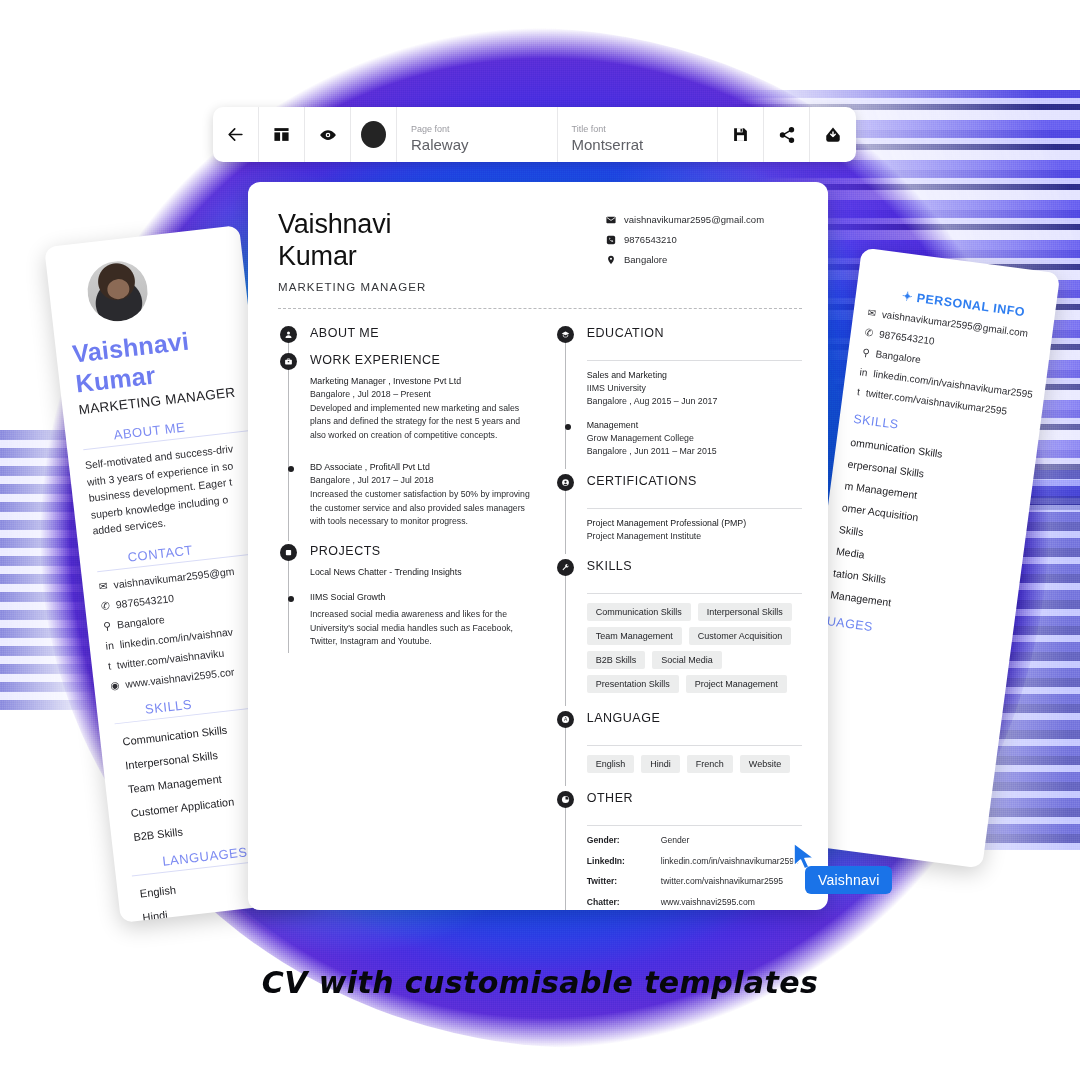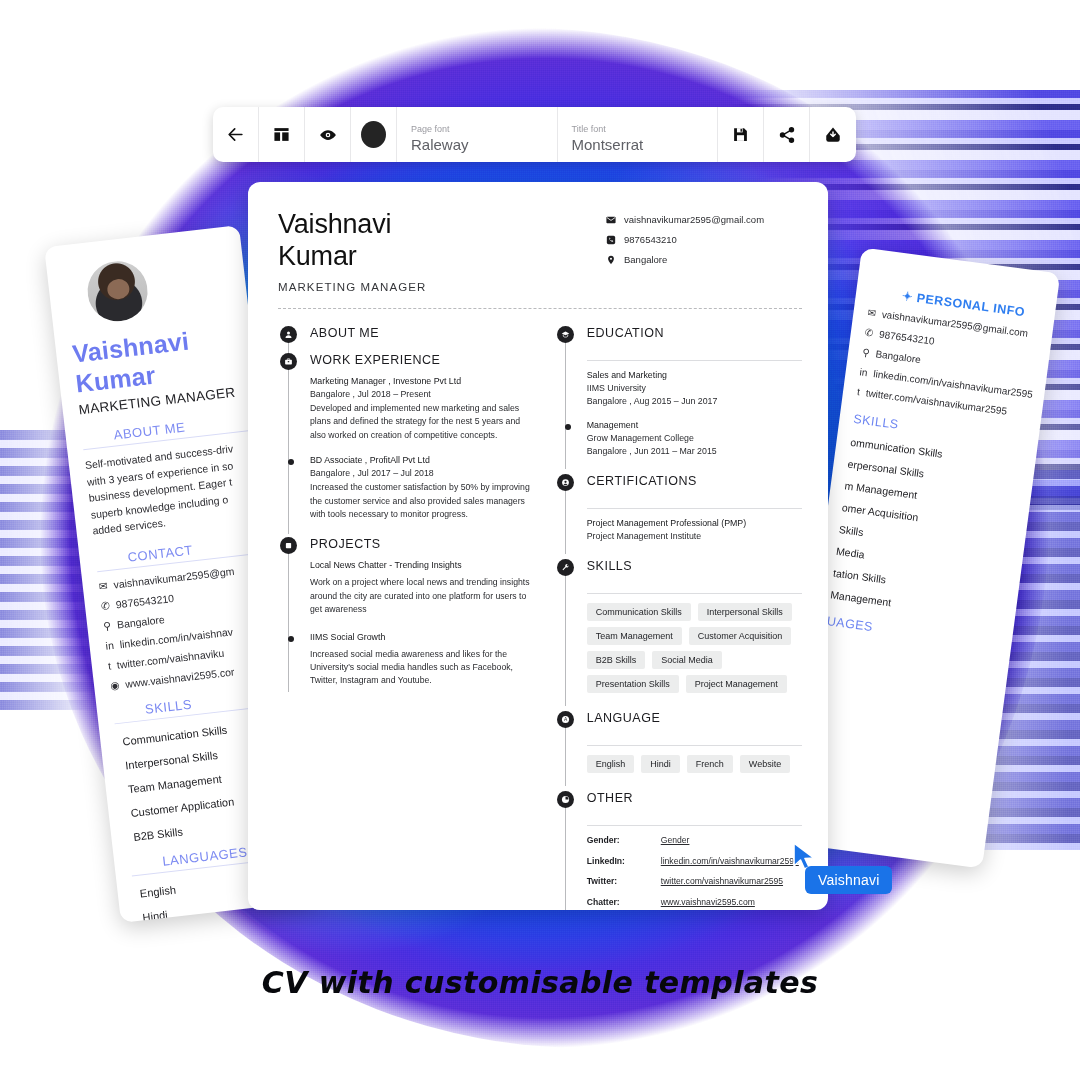--- a/index.html
+++ b/index.html
@@ -192,21 +192,21 @@
   .entry .dot { position:absolute; left:-22px; top:4px; width:6px; height:6px; border-radius:50%; background:#1f1f22;}
   .entry .t1 { font-size:8.8px; color:#17181b; }
   .entry .t2 { font-size:8.8px; color:#2a2b2f; margin-top:3px;}
   .entry .t3 { font-size:8.7px; line-height:13.4px; color:#2a2b2f; margin-top:3px;}
 
   .pills { display:flex; flex-wrap:wrap; gap:6px 7px; margin-top:9px;}
   .pill { background:#eceded; color:#1f2024; font-size:9px; padding:4px 9px; border-radius:2px;}
 
   .kv { display:flex; font-size:8.6px; color:#2a2b2f; margin-top:8px; line-height:12.5px;}
   .kv .k { width:74px; flex:none; font-weight:600; color:#1d1e22;}
-  .kv .v { flex:1;text-decoration:underline; }
+  .kv .v { flex:1; }
 
   
   #cursor { position:absolute; left:792px; top:842px; z-index:50; }
   #cursor-badge {
     position:absolute; left:805px; top:866px; z-index:50;
     background:#1a73e8; color:#fff; font-size:14px;
     padding:6px 13px; border-radius:6px; letter-spacing:.2px;
   }
   .ic { display:inline-block; line-height:0; }
 </style>
@@ -429,39 +429,38 @@
               <path d="M9 7V5h6v2" stroke="#fff" stroke-width="2.2" fill="none"></path>
               <rect x="10" y="11" width="4" height="3" fill="#1f1f22"></rect>
             </svg>
         </div>
         <div class="sec-title">WORK EXPERIENCE</div>
         <div class="entry">
           <div class="t1">Marketing Manager ,  Investone Pvt Ltd</div>
           <div class="t2">Bangalore ,  Jul 2018   –   Present</div>
           <div class="t3">Developed and implemented new marketing and sales plans and defined the strategy for the nest 5 years and also worked on creation of competitive concepts.</div>
         </div>
-        <div class="entry" style="margin-top:13px">
+        <div class="entry" style="margin-top:20px">
           <div class="dot"></div>
           <div class="t1">BD Associate ,  ProfitAll Pvt Ltd</div>
           <div class="t2">Bangalore ,  Jul 2017   –   Jul 2018</div>
           <div class="t3">Increased the customer satisfaction by 50% by improving the customer service and also provided sales managers with tools necessary to monitor progress.</div>
         </div>
       </div>
 
       <div class="sec last" style="margin-top:16px">
         <div class="rail" style="bottom:-4px"></div>
         <div class="bullet">
           <svg width="9" height="9" viewBox="0 0 24 24">
               <rect x="5" y="5" width="14" height="14" rx="2" fill="#fff"></rect>
             </svg>
         </div>
         <div class="sec-title">PROJECTS</div>
         <div class="entry">
           <div class="t1">Local News Chatter - Trending Insights</div>
-          <div class="t3" style="margin-top:6px">Work on a project where local news and trending insights around the city are curated into one platform for users to get awareness</div>
         </div>
         <div class="entry" style="margin-top:15px">
           <div class="dot"></div>
           <div class="t1">IIMS Social Growth</div>
           <div class="t3" style="margin-top:6px">Increased social media awareness and likes for the University's social media handles such as Facebook, Twitter, Instagram and Youtube.</div>
         </div>
       </div>
 
     </div>
 

